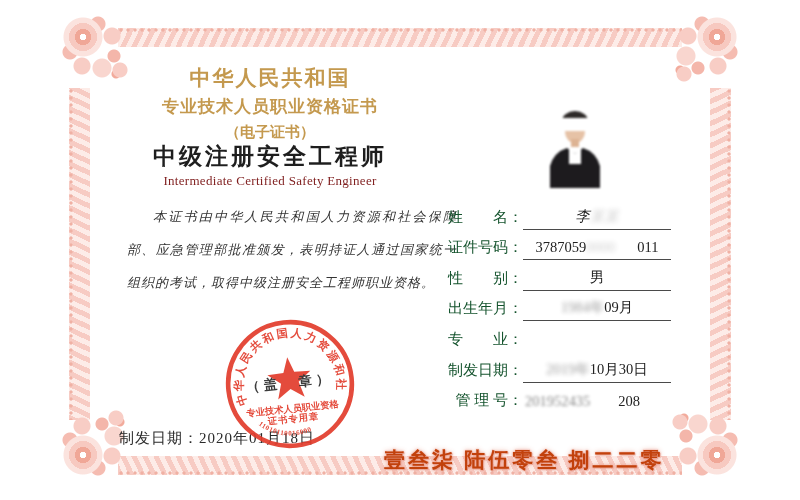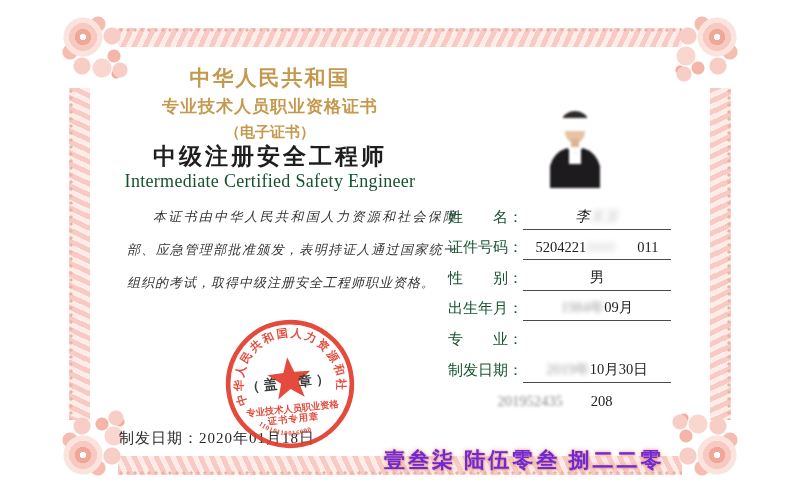--- a/index.html
+++ b/index.html
@@ -52,52 +52,52 @@
   .corner-br { left:668px; top:406px; transform:rotate(180deg); }
   .corner-bl { left:56px;  top:406px; transform:rotate(270deg); }
 
   
   .title-block { position:absolute; left:75px; top:64px; width:390px; text-align:center; z-index:2; }
   .t-gold { color:#c4994e; font-weight:bold; }
   .t1 { font-size:21px; line-height:28px; letter-spacing:2px; }
   .t2 { font-size:17px; line-height:30px; letter-spacing:1px; }
   .t3 { font-size:15px; line-height:20px; font-weight:bold; }
   .cert-name { font-size:23px; line-height:30px; font-weight:bold; color:#1e1e1e; letter-spacing:3px; }
-  .cert-en { font-size:18px; line-height:18px; color:#14532d; letter-spacing:0.3px; }
+  .cert-en { font-size:13px; line-height:18px; color:#7f1d1d; letter-spacing:0.3px; }
 
   
   .body-text {
     position:absolute; left:86px; top:200px; width:330px; z-index:2;
     font-size:13px; line-height:33px; color:#333; text-indent:2em;
     font-style:italic; letter-spacing:1px; text-align:justify;margin-left:41px;
   }
 
   
   .seal { position:absolute; left:222px; top:316px; width:136px; height:136px; z-index:3; transform:rotate(-6deg); opacity:.92; }
 
   
   .issue-date { position:absolute; left:119px; top:429px; z-index:2; font-size:15px; color:#2a2a2a; letter-spacing:1px; }
   .serial {
     position:absolute; left:384px; top:446px; z-index:4;
-    font-size:21px; font-weight:bold; color:#6d28d9; letter-spacing:3px; white-space:nowrap;
+    font-size:21px; font-weight:bold; color:#c2410c; letter-spacing:3px; white-space:nowrap;
     text-shadow:0 0 2px rgba(232,152,136,.95), 0 0 5px rgba(236,166,150,.9), 1px 1px 1px rgba(226,140,124,.6);
   }
 
   
   .photo { position:absolute; left:544px; top:106px; width:62px; height:82px; z-index:2; filter:blur(1.1px); }
 
   
   .fields { position:absolute; left:437px; top:199px; width:234px; z-index:2; }
   .row { display:flex; align-items:flex-end; height:30.6px; }
   .f-label { width:86px; font-size:15px; color:#14532d; padding-bottom:3px; white-space:nowrap;text-align:right; }
   .f-value {
     flex:1; text-align:center; font-size:14.5px; color:#222;
     border-bottom:1.6px solid #4a4a4a; padding-bottom:3px; white-space:nowrap;
   }
-  .no-line { border-bottom:none; text-align:center; padding-left:2px; }
+  .no-line { border-bottom:none; text-align:left; padding-left:2px; }
   .kai { font-style:italic; }
   .blur-soft   { filter:blur(2.4px); opacity:.22; }
   .blur-mid    { filter:blur(2px);   opacity:.45; }
   .blur-strong { filter:blur(1.8px); opacity:.55; }
   .gap-sm { display:inline-block; width:22px; }
   .gap-md { display:inline-block; width:28px; }
 </style>
 </head>
 <body>
 
@@ -158,21 +158,21 @@
 
   <div class="fields">
 
     <div class="row">
       <span class="f-label">姓　　名：</span>
       <span class="f-value"><span class="kai">李</span><span class="blur-soft kai">某某</span></span>
     </div>
 
     <div class="row">
       <span class="f-label">证件号码：</span>
-      <span class="f-value"><span>5204221</span><span class="blur-soft">0000</span><span class="gap-sm"></span><span>011</span></span>
+      <span class="f-value"><span>3787059</span><span class="blur-soft">0000</span><span class="gap-sm"></span><span>011</span></span>
     </div>
 
     <div class="row">
       <span class="f-label">性　　别：</span>
       <span class="f-value"><span>男</span></span>
     </div>
 
     <div class="row">
       <span class="f-label">出生年月：</span>
       <span class="f-value"><span class="blur-mid">1984年</span><span>09月</span></span>
@@ -181,17 +181,18 @@
     <div class="row">
       <span class="f-label">专　　业：</span>
     </div>
 
     <div class="row">
       <span class="f-label">制发日期：</span>
       <span class="f-value"><span class="blur-mid">2019年</span><span>10月30日</span></span>
     </div>
 
     <div class="row">
+      <span class="f-label">管 理 号：</span>
       <span class="f-value no-line"><span class="blur-strong">201952435</span><span class="gap-md"></span><span>208</span></span>
     </div>
 
   </div>
 </div>
 
 </body></html>

